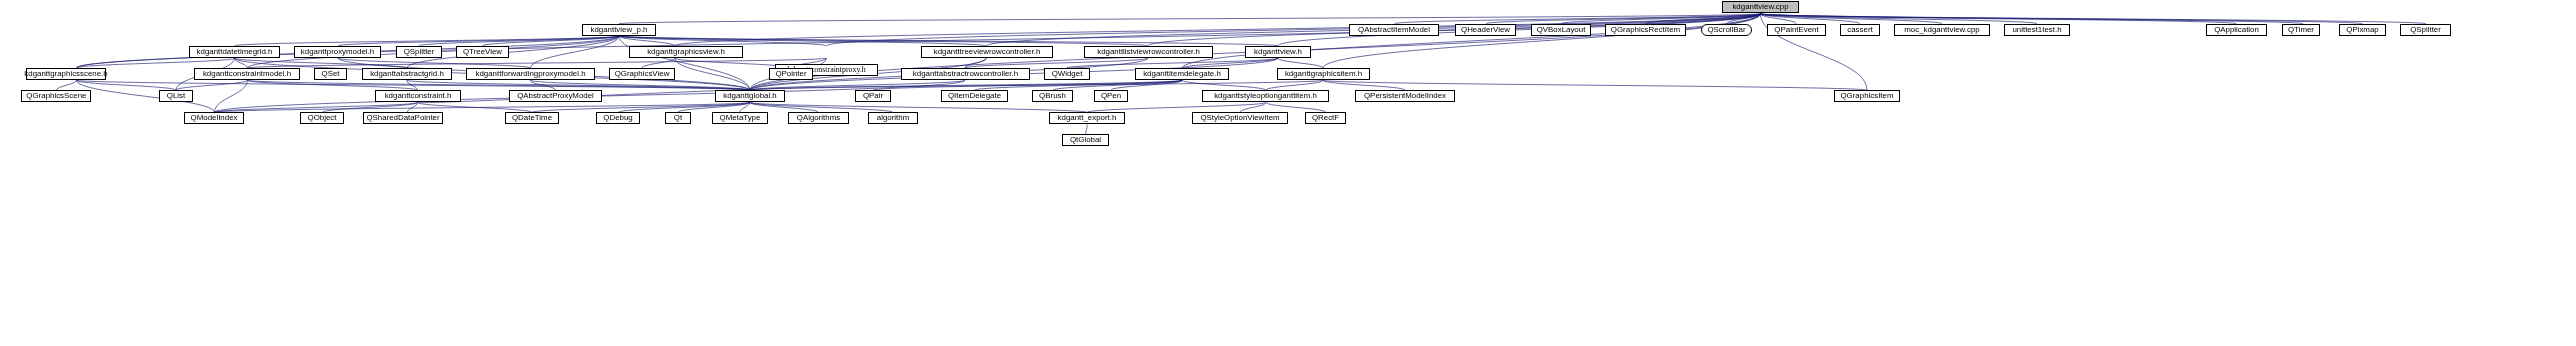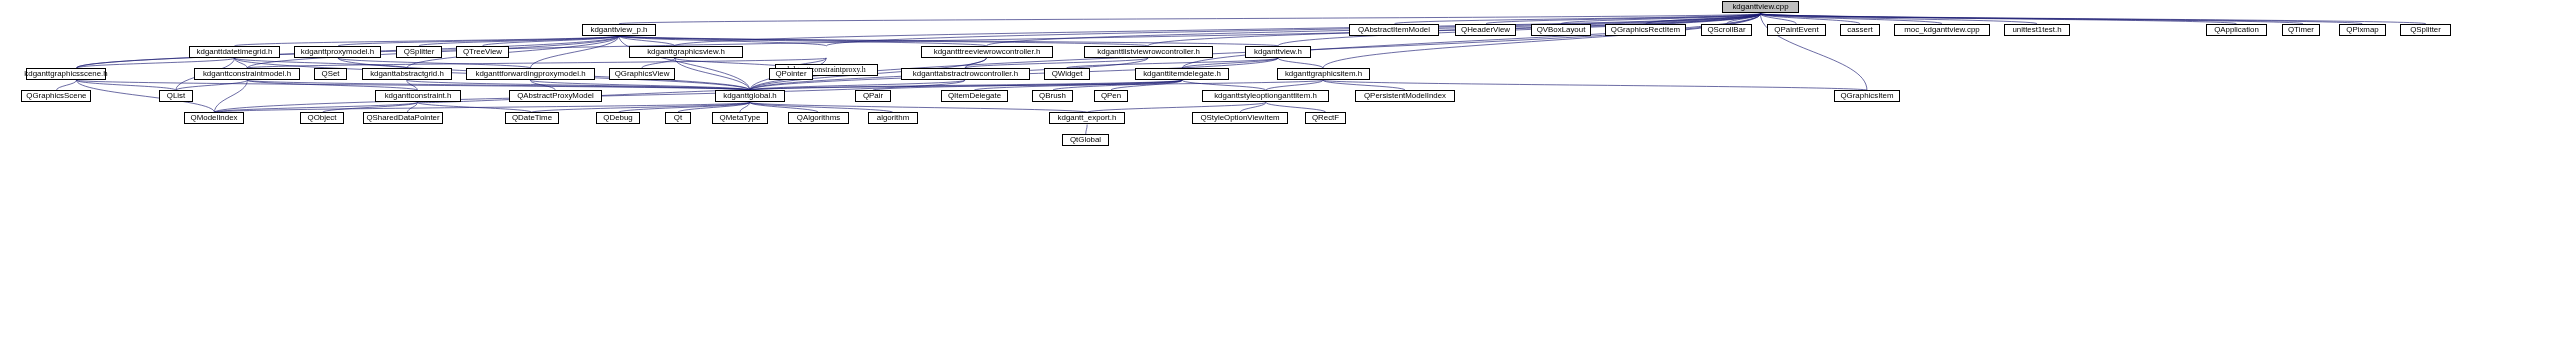--- a/index.html
+++ b/index.html
@@ -139,21 +139,21 @@
       <path d="M1771,143 C1771,149.3 1521,150.7 1521,157" stroke="#191970" stroke-width="0.9" fill="none"></path>
       <path d="M1521,174 C1521,180.3 1519,181.7 1519,188" stroke="#191970" stroke-width="0.9" fill="none"></path>
     </svg>
   <div id="nodes">
       <div class="node root" style="left: 1722px; top: 1.4px; width: 77px;">kdganttview.cpp</div>
       <div class="node" style="left: 582px; top: 23.6px; width: 74px;">kdganttview_p.h</div>
       <div class="node" style="left: 1349px; top: 23.6px; width: 90px;">QAbstractItemModel</div>
       <div class="node" style="left: 1455px; top: 23.6px; width: 61px;">QHeaderView</div>
       <div class="node" style="left: 1531px; top: 23.6px; width: 60px;">QVBoxLayout</div>
       <div class="node" style="left: 1605px; top: 23.6px; width: 81px;">QGraphicsRectItem</div>
-      <div class="node" style="left: 1701px; top: 23.6px; width: 51px;">QScrollBar</div>
+      <div class="node" style="left: 1701px; top: 23.6px; width: 51px; border-radius: 6px;">QScrollBar</div>
       <div class="node" style="left: 1767px; top: 23.6px; width: 59px;">QPaintEvent</div>
       <div class="node" style="left: 1840px; top: 23.6px; width: 40px;">cassert</div>
       <div class="node" style="left: 1894px; top: 23.6px; width: 96px;">moc_kdganttview.cpp</div>
       <div class="node" style="left: 2004px; top: 23.6px; width: 66px;">unittest1test.h</div>
       <div class="node" style="left: 2206px; top: 23.6px; width: 61px;">QApplication</div>
       <div class="node" style="left: 2282px; top: 23.6px; width: 38px;">QTimer</div>
       <div class="node" style="left: 2339px; top: 23.6px; width: 47px;">QPixmap</div>
       <div class="node" style="left: 2400px; top: 23.6px; width: 51px;">QSplitter</div>
       <div class="node" style="left: 189px; top: 46px; width: 91px;">kdganttdatetimegrid.h</div>
       <div class="node" style="left: 294px; top: 46px; width: 87px;">kdganttproxymodel.h</div>

